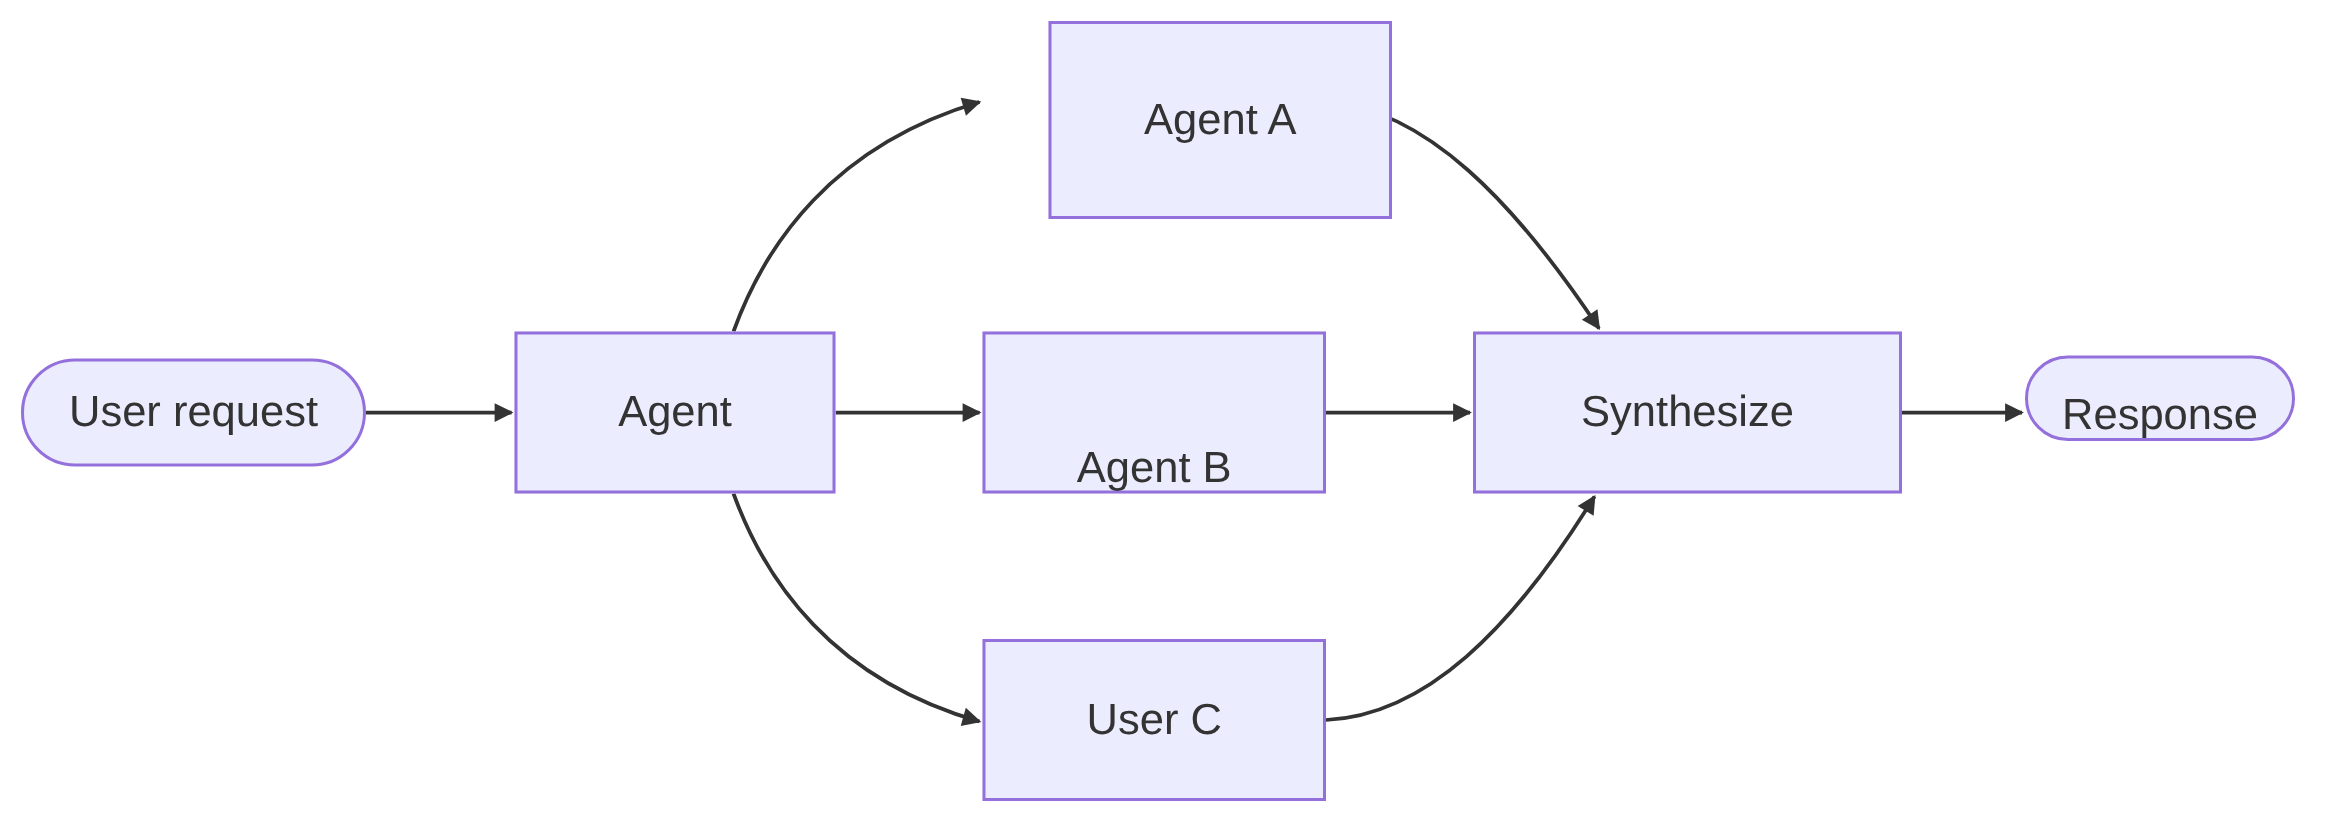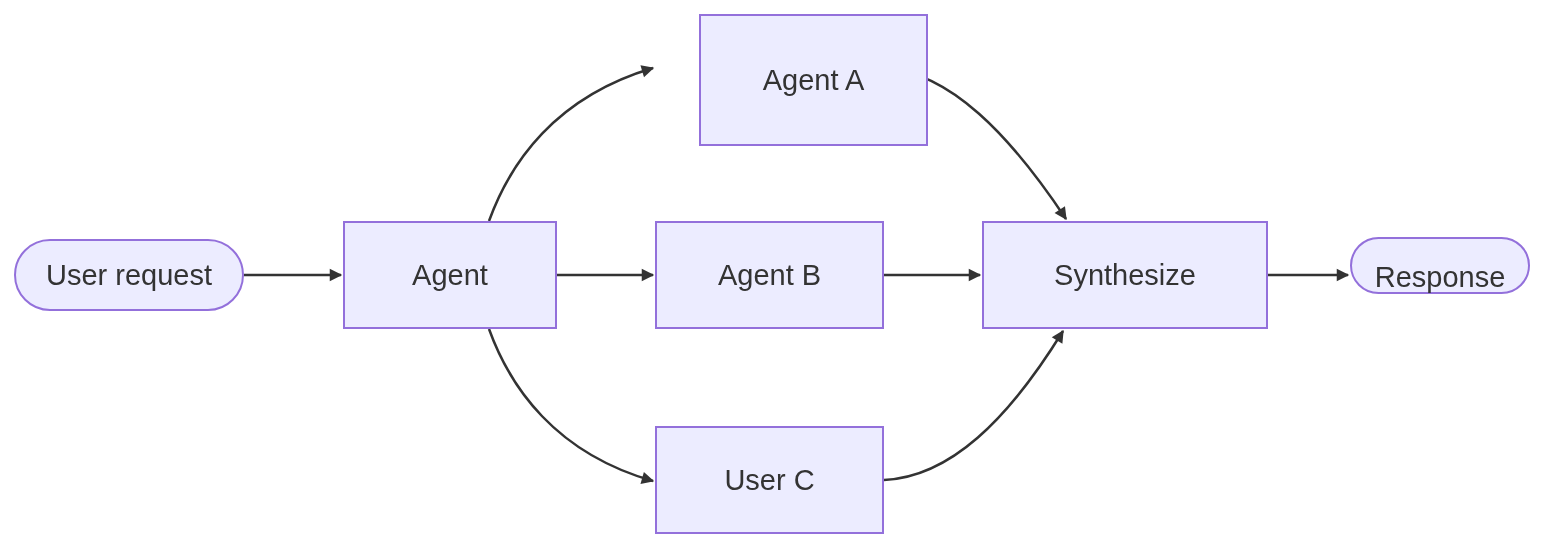--- a/index.html
+++ b/index.html
@@ -68,21 +68,21 @@
   </div>
 
   <div class="node" style="left:343px; top:221px; width:214px; height:108px;">
     <span class="label">Agent</span>
   </div>
 
   <div class="node" style="left:655px; top:14px; width:229px; height:132px;margin-left:44px;">
     <span class="label">Agent A</span>
   </div>
 
-  <div class="node" style="left:655px; top:221px; width:229px; height:108px;">
+  <div class="node" style="left:655px; top:221px; width:229px; height:108px;align-items:flex-end;">
     <span class="label">Agent B</span>
   </div>
 
   <div class="node" style="left:655px; top:426px; width:229px; height:108px;">
     <span class="label">User C</span>
   </div>
 
   <div class="node" style="left:982px; top:221px; width:286px; height:108px;">
     <span class="label">Synthesize</span>
   </div>

